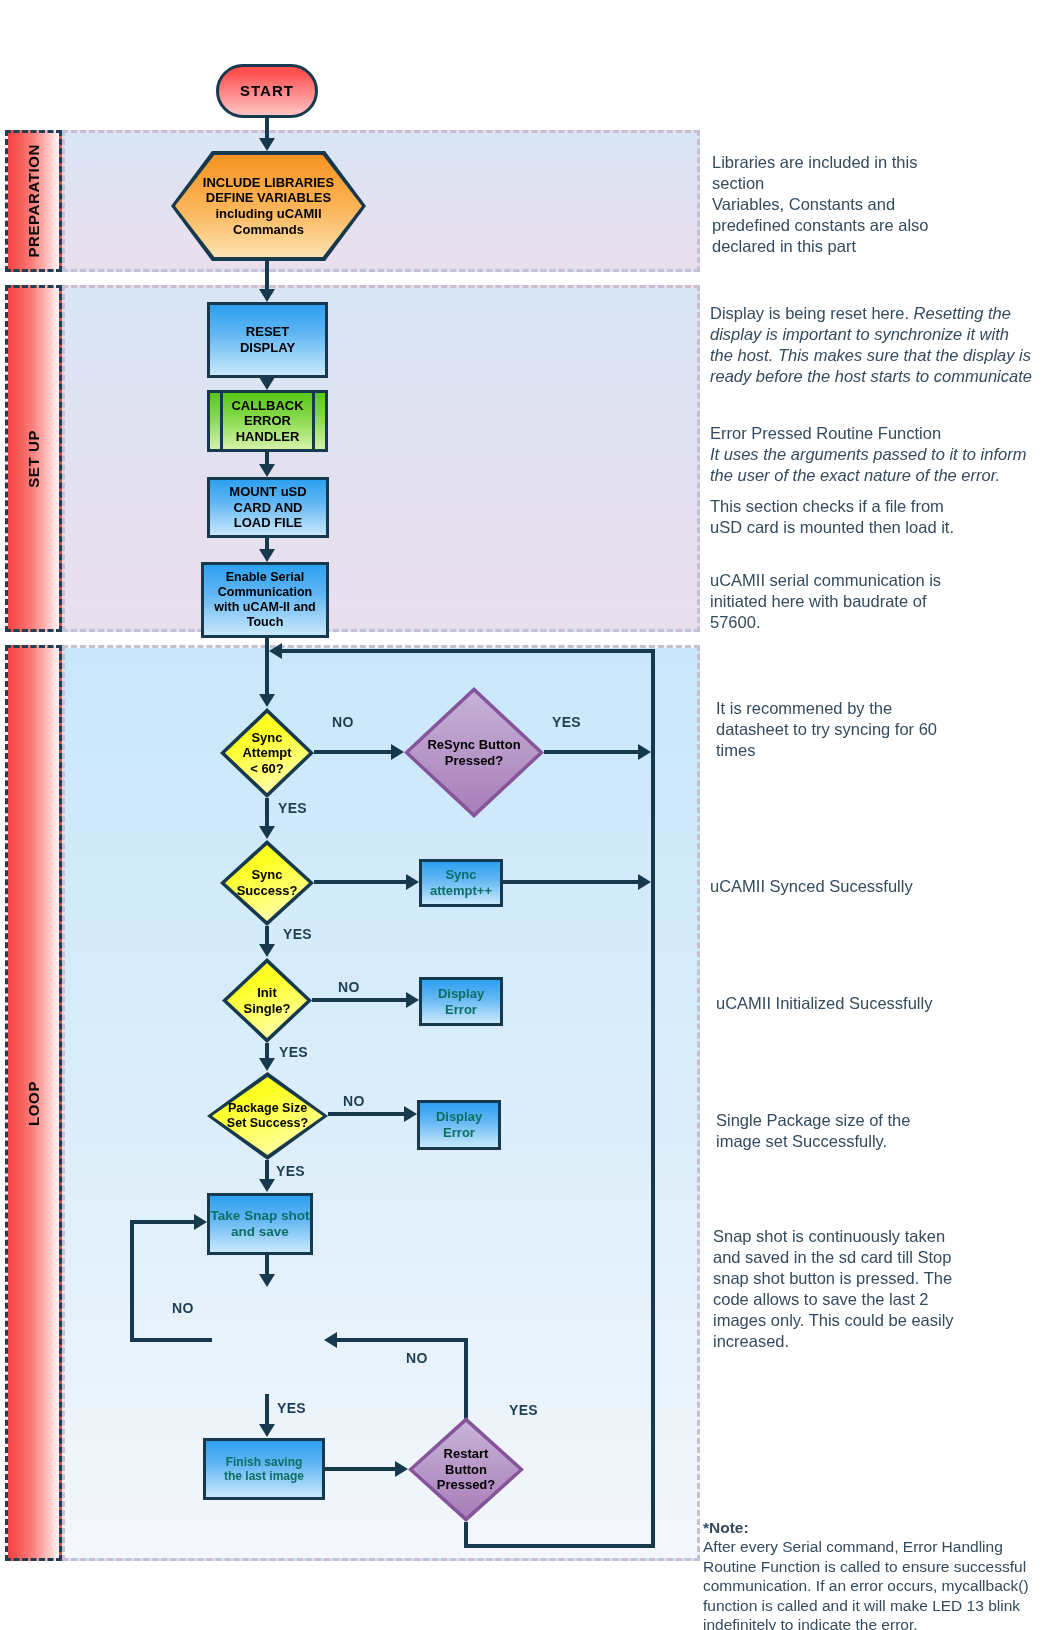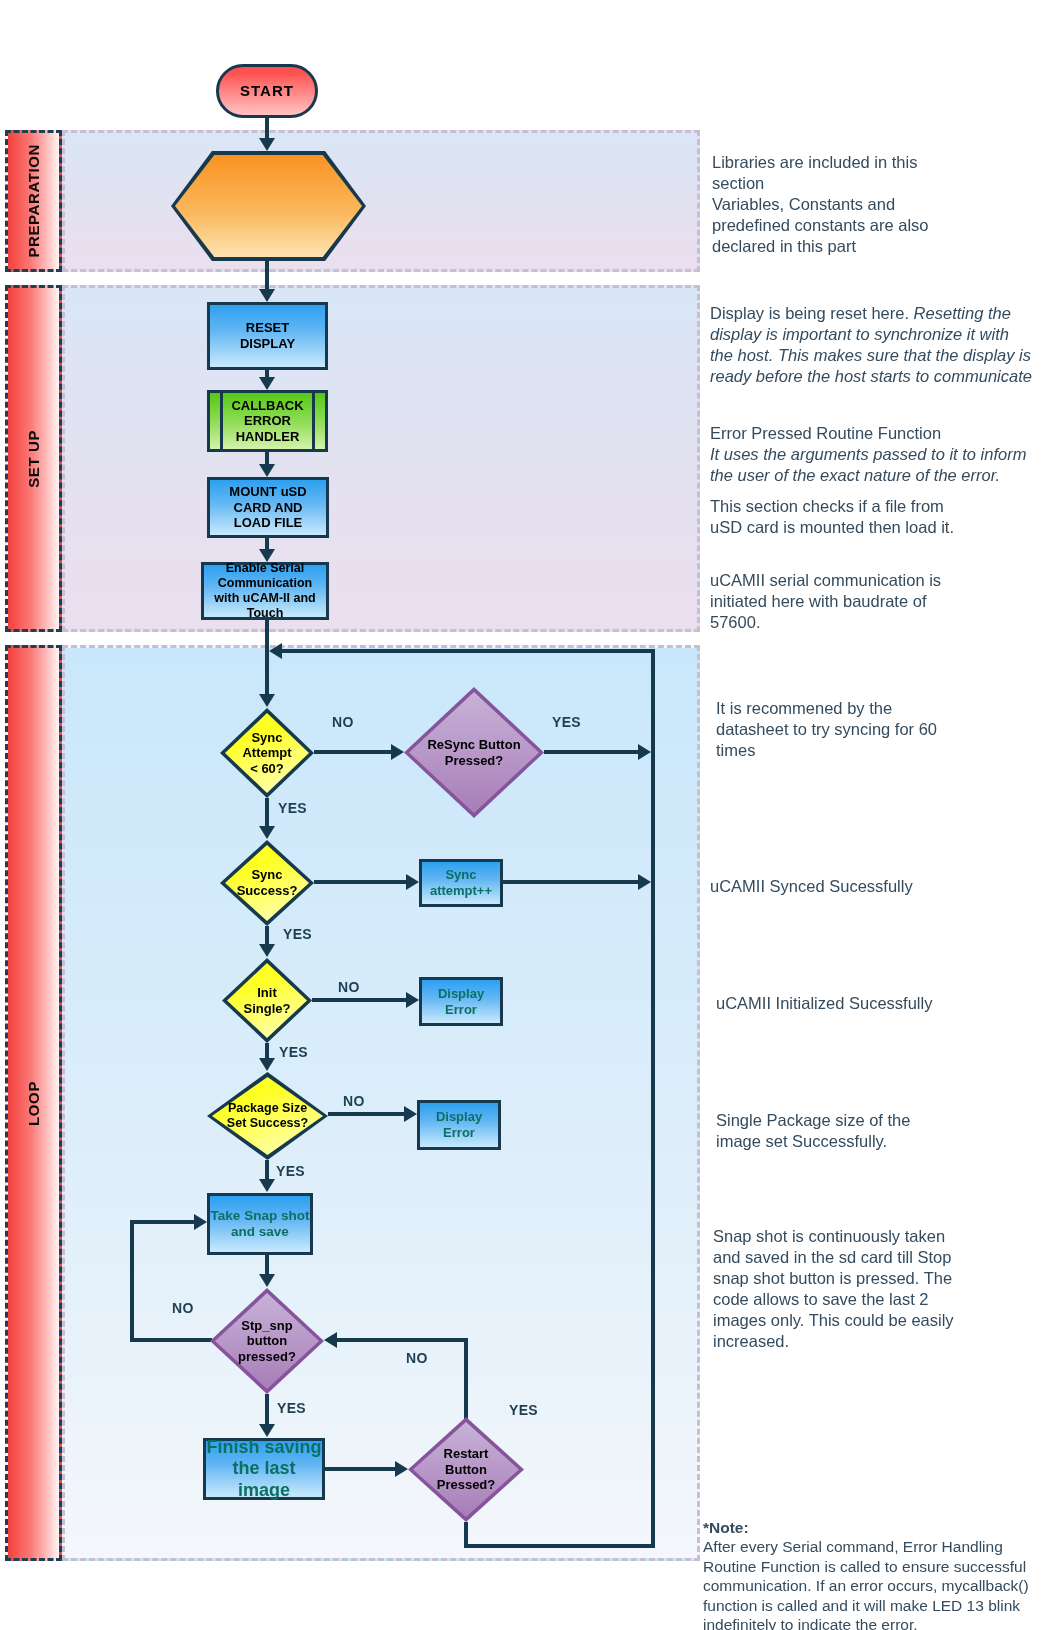--- a/index.html
+++ b/index.html
@@ -134,42 +134,46 @@
   <div class="vl" style="left:651px;top:649px;height:899px"></div>
   <div class="hl" style="left:282px;top:649px;width:373px"></div>
   <div class="al" style="left:269px;top:643px"></div>
 
   <div class="node stadium" style="left:216px;top:64px;width:102px;height:54px">
     <span class="txt">START</span>
   </div>
 
   <div class="node hex" style="left:171px;top:151px;width:195px;height:110px">
     <div class="fill"></div>
-  </div>
-
-  <div class="node process" style="left:207px;top:302px;width:121px;height:68px">
+    <span class="txt">INCLUDE LIBRARIES
+DEFINE VARIABLES
+including uCAMII
+Commands</span>
+  </div>
+
+  <div class="node process" style="left:207px;top:302px;width:121px;height:76px">
     <span class="txt">RESET
 DISPLAY</span>
   </div>
 
   <div class="node subroutine" style="left:207px;top:390px;width:121px;height:62px">
     <div class="subbar" style="left:10px"></div>
     <div class="subbar" style="right:10px"></div>
     <span class="txt">CALLBACK
 ERROR
 HANDLER</span>
   </div>
 
   <div class="node process" style="left:207px;top:477px;width:122px;height:61px">
     <span class="txt">MOUNT uSD
 CARD AND
 LOAD FILE</span>
   </div>
 
-  <div class="node process" style="left:201px;top:562px;width:128px;height:58px">
+  <div class="node process" style="left:201px;top:562px;width:128px;height:76px">
     <span class="txt" style="font-size:12.5px">Enable Serial
 Communication
 with uCAM-II and
 Touch</span>
   </div>
 
   <div class="node diamond yellow" style="left:220px;top:708px;width:94px;height:90px">
     <div class="fill"></div>
     <span class="txt">Sync
 Attempt
@@ -213,29 +217,23 @@
   <div class="node process teal" style="left:417px;top:1100px;width:84px;height:50px">
     <span class="txt">Display
 Error</span>
   </div>
 
   <div class="node process teal" style="left:207px;top:1193px;width:106px;height:62px">
     <span class="txt" style="font-size:13.5px">Take Snap shot
 and save</span>
   </div>
 
-  <div class="node diamond purple" style="left:210px;top:1288px;width:114px;height:106px">
-    <div class="fill"></div>
-    <span class="txt">Stp_snp
-button
-pressed?</span>
-  </div>
 
   <div class="node process teal" style="left:203px;top:1438px;width:122px;height:62px">
-    <span class="txt" style="font-size:18px">Finish saving
+    <span class="txt" style="font-size:12px">Finish saving
 the last image</span>
   </div>
 
   <div class="node diamond purple" style="left:408px;top:1417px;width:116px;height:105px">
     <div class="fill"></div>
     <span class="txt">Restart
 Button
 Pressed?</span>
   </div>
 

